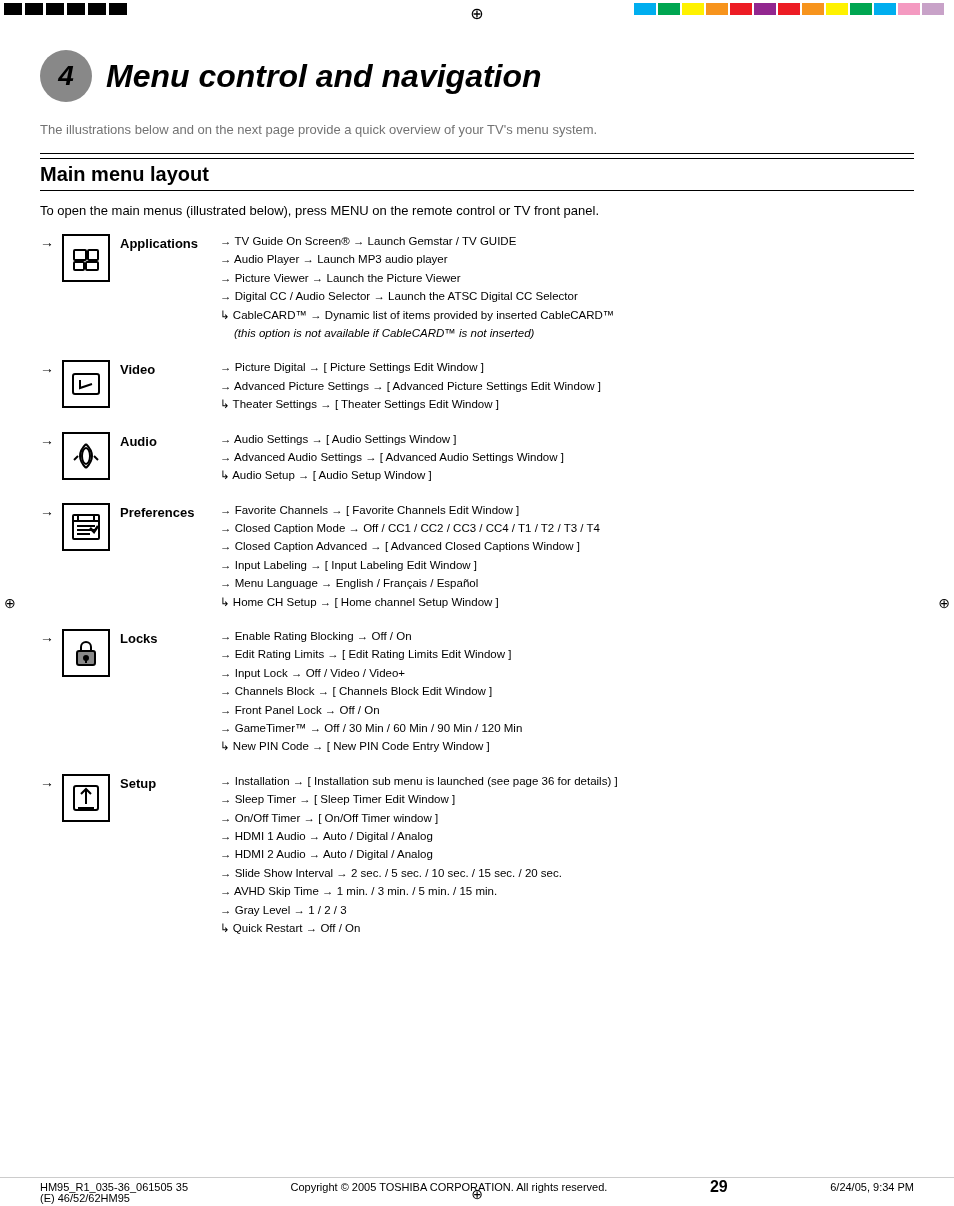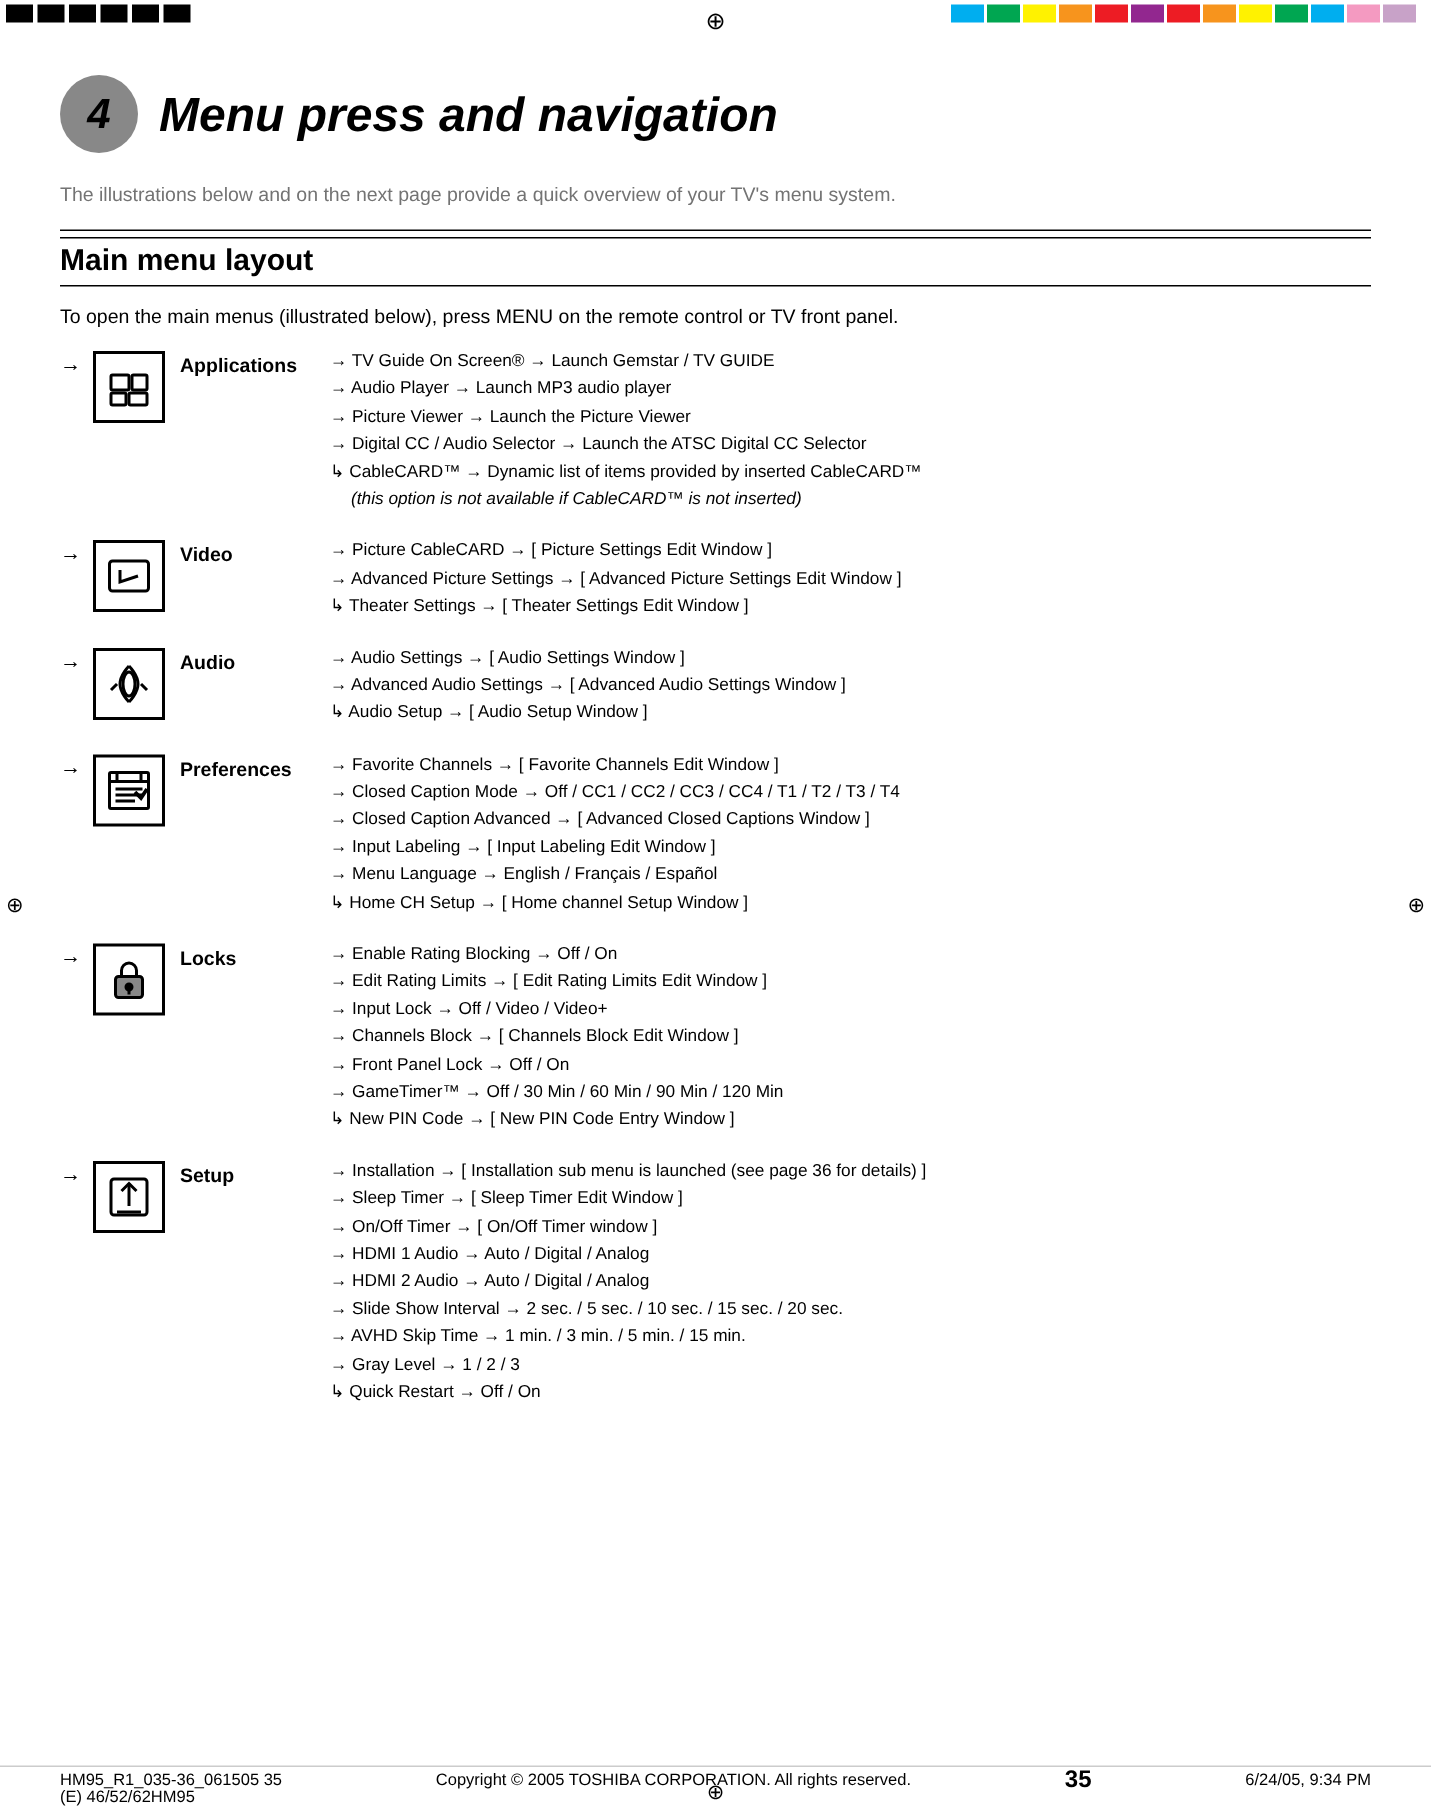--- a/index.html
+++ b/index.html
@@ -271,21 +271,21 @@
 
 <div class="crosshair-top">⊕</div>
 
 <div class="crosshair-left">⊕</div>
 <div class="crosshair-right">⊕</div>
 
 <div class="main-content">
 
   <div class="chapter-header">
     <div class="chapter-number">4</div>
-    <div class="chapter-title">Menu press and navigation</div>
+    <div class="chapter-title">Menu control and navigation</div>
   </div>
 
   <div class="intro-text">The illustrations below and on the next page provide a quick overview of your TV's menu system.</div>
 
   <div style="border-top: 1px solid #000; margin-bottom: 4px;"></div>
 
   <div class="section-title">Main menu layout</div>
 
   <div class="section-subtitle">To open the main menus (illustrated below), press MENU on the remote control or TV front panel.</div>
 
@@ -328,21 +328,21 @@
       <div class="arrow-left">→</div>
       <div class="icon-box">
         <svg viewBox="0 0 32 32" fill="none" stroke="#000" stroke-width="2">
           <rect x="3" y="6" width="26" height="20" rx="2"></rect>
           <polyline points="10,12 10,20 22,16"></polyline>
         </svg>
       </div>
       <div class="menu-label">Video</div>
       <div class="menu-items-list">
         <div class="menu-item-line">
-            <span>→ Picture CableCARD → [ Picture Settings Edit Window ]</span>
+            <span>→ Picture Digital → [ Picture Settings Edit Window ]</span>
           </div>
         <div class="menu-item-line">
             <span>→ Advanced Picture Settings → [ Advanced Picture Settings Edit Window ]</span>
           </div>
         <div class="menu-item-line">
             <span>↳ Theater Settings → [ Theater Settings Edit Window ]</span>
           </div>
       </div>
     </div>
 
@@ -488,19 +488,19 @@
 
   </div>
 
 </div>
 
 <div class="bottom-bar"></div>
 
 <div class="footer">
   <div>HM95_R1_035-36_061505        35</div>
   <div class="footer-center">Copyright © 2005 TOSHIBA CORPORATION. All rights reserved.</div>
-  <div class="page-number">35</div>
+  <div class="page-number">29</div>
   <div>6/24/05, 9:34 PM</div>
 </div>
 
 <div class="bottom-text" style="bottom: 2px; left: 40px; font-size:11px;">(E) 46/52/62HM95</div>
 
 <div class="crosshair-bottom">⊕</div>
 
 </body></html>

